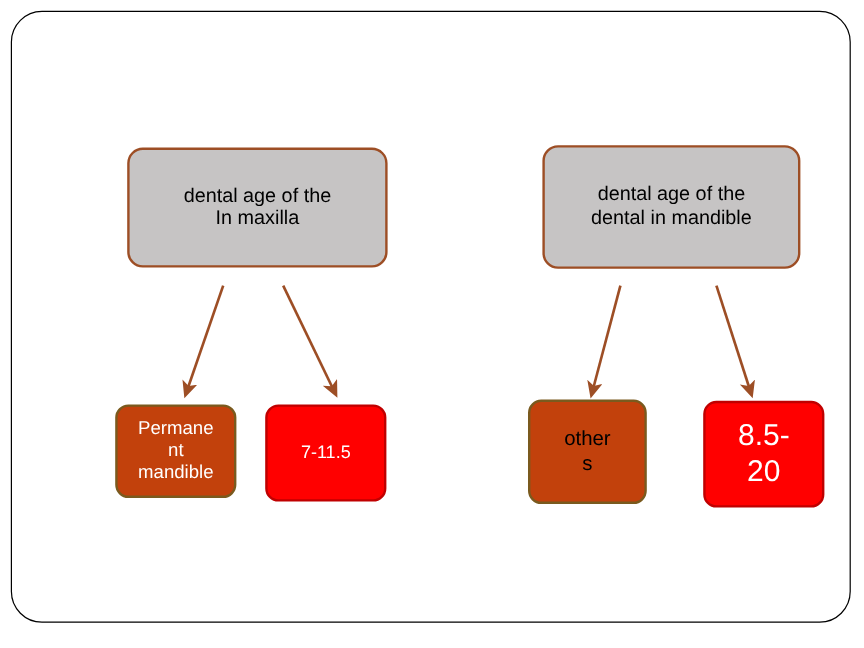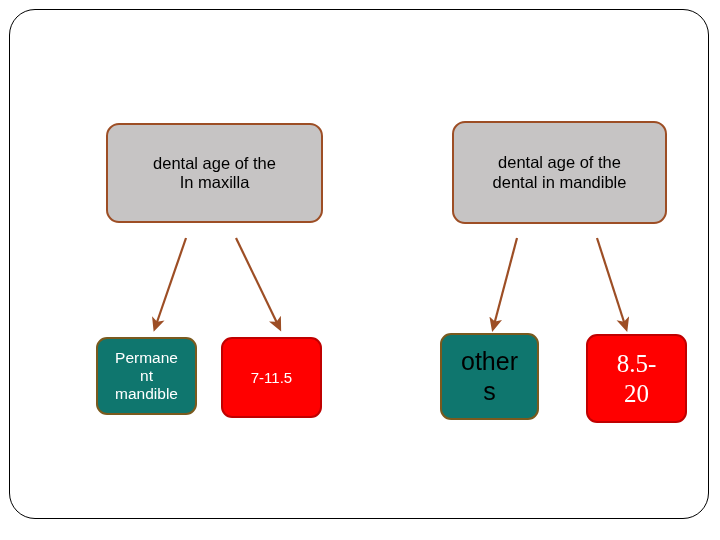--- a/index.html
+++ b/index.html
@@ -44,21 +44,21 @@
 
   .node-parent {
     background: #c6c4c4;
     border: 2.4px solid #9d4e25;
     border-radius: 13px;
     color: #000000;
     font-size: 16.5px;
   }
 
   .node-green {
-    background: #0f766e;
+    background: #c2410c;
     border: 2.2px solid #7a5a1e;
     border-radius: 11px;
   }
 
   .node-red {
     background: #ff0000;
     border: 2.2px solid #c00000;
     border-radius: 11px;
   }
 
@@ -69,25 +69,25 @@
   #box-perm-dentition {
     left: 96px; top: 337px; width: 101px; height: 78px;
     color: #ffffff; font-size: 15.5px;
   }
   #box-perm-range {
     left: 221px; top: 337px; width: 101px; height: 81px;
     color: #ffffff; font-size: 15px;
   }
   #box-others {
     left: 440px; top: 333px; width: 99px; height: 87px;
-    color: #000000; font-size: 25px;
+    color: #000000; font-size: 17px;
   }
   #box-others-range {
     left: 586px; top: 334px; width: 101px; height: 89px;
-    color: #ffffff; font-size: 25px; font-family: Liberation Serif, serif;
+    color: #ffffff; font-size: 25px;
   }
 
   .connectors {
     position: absolute;
     left: 0;
     top: 0;
     width: 720px;
     height: 540px;
     pointer-events: none;
   }

